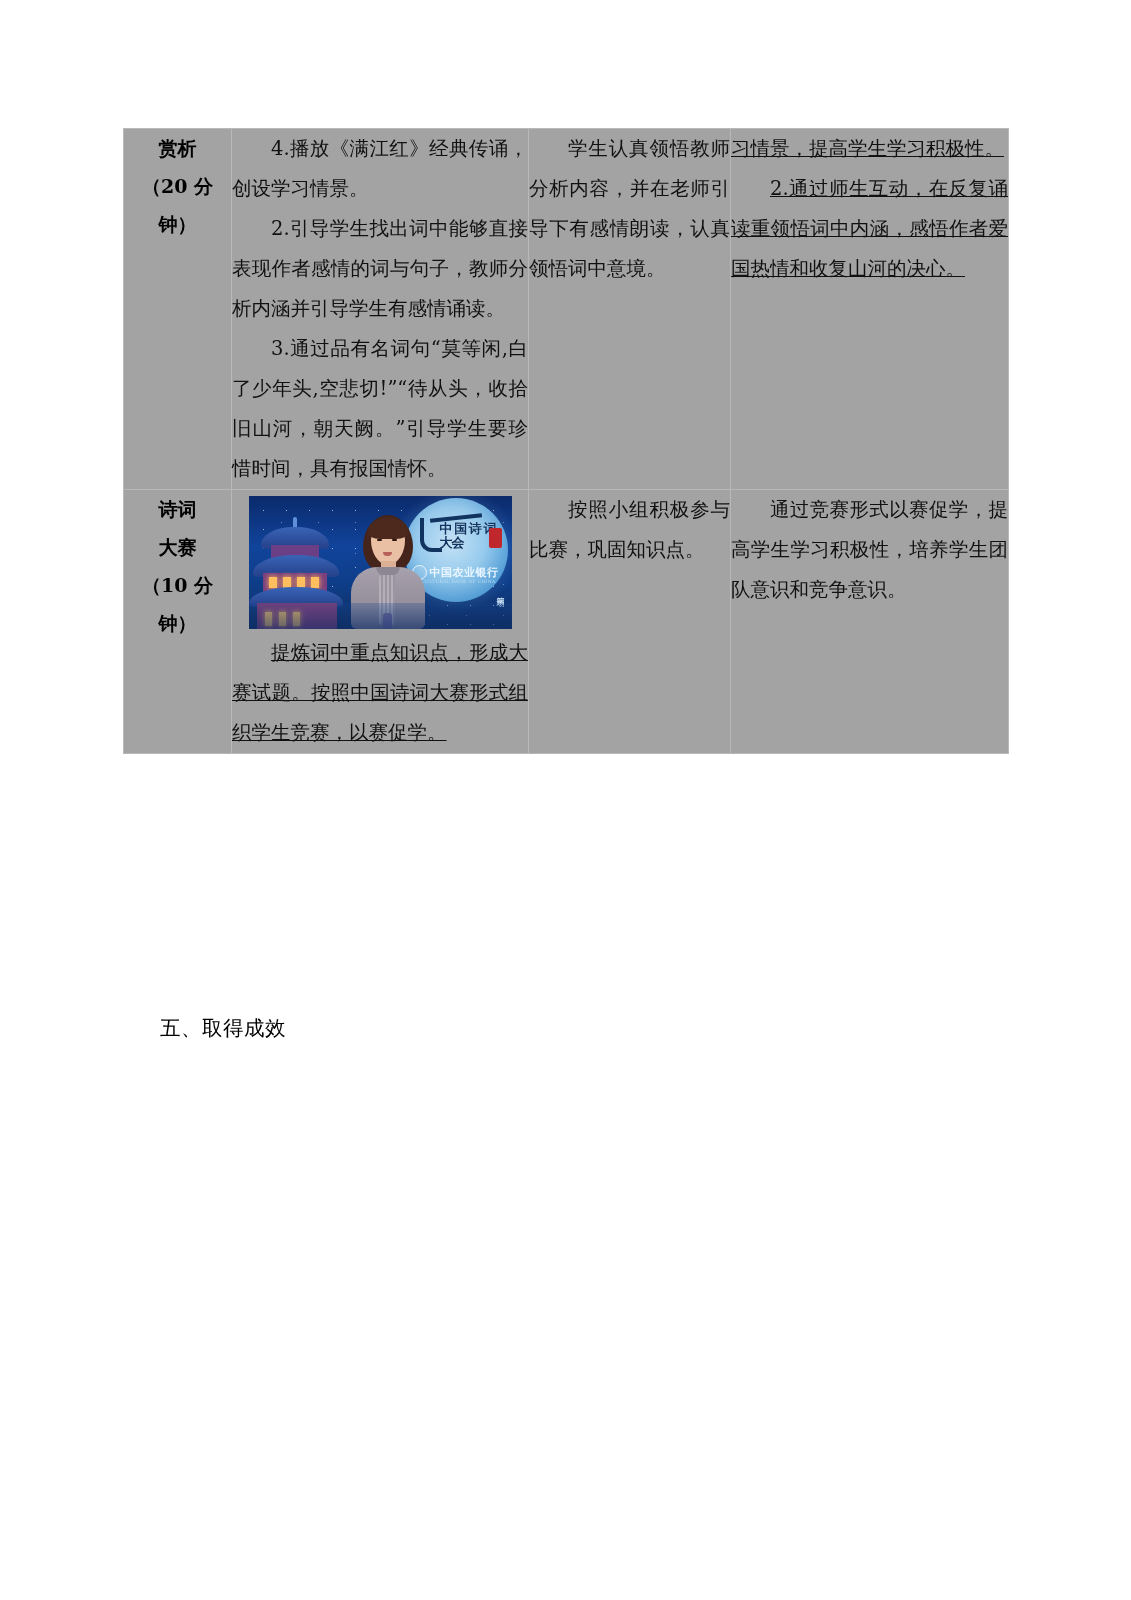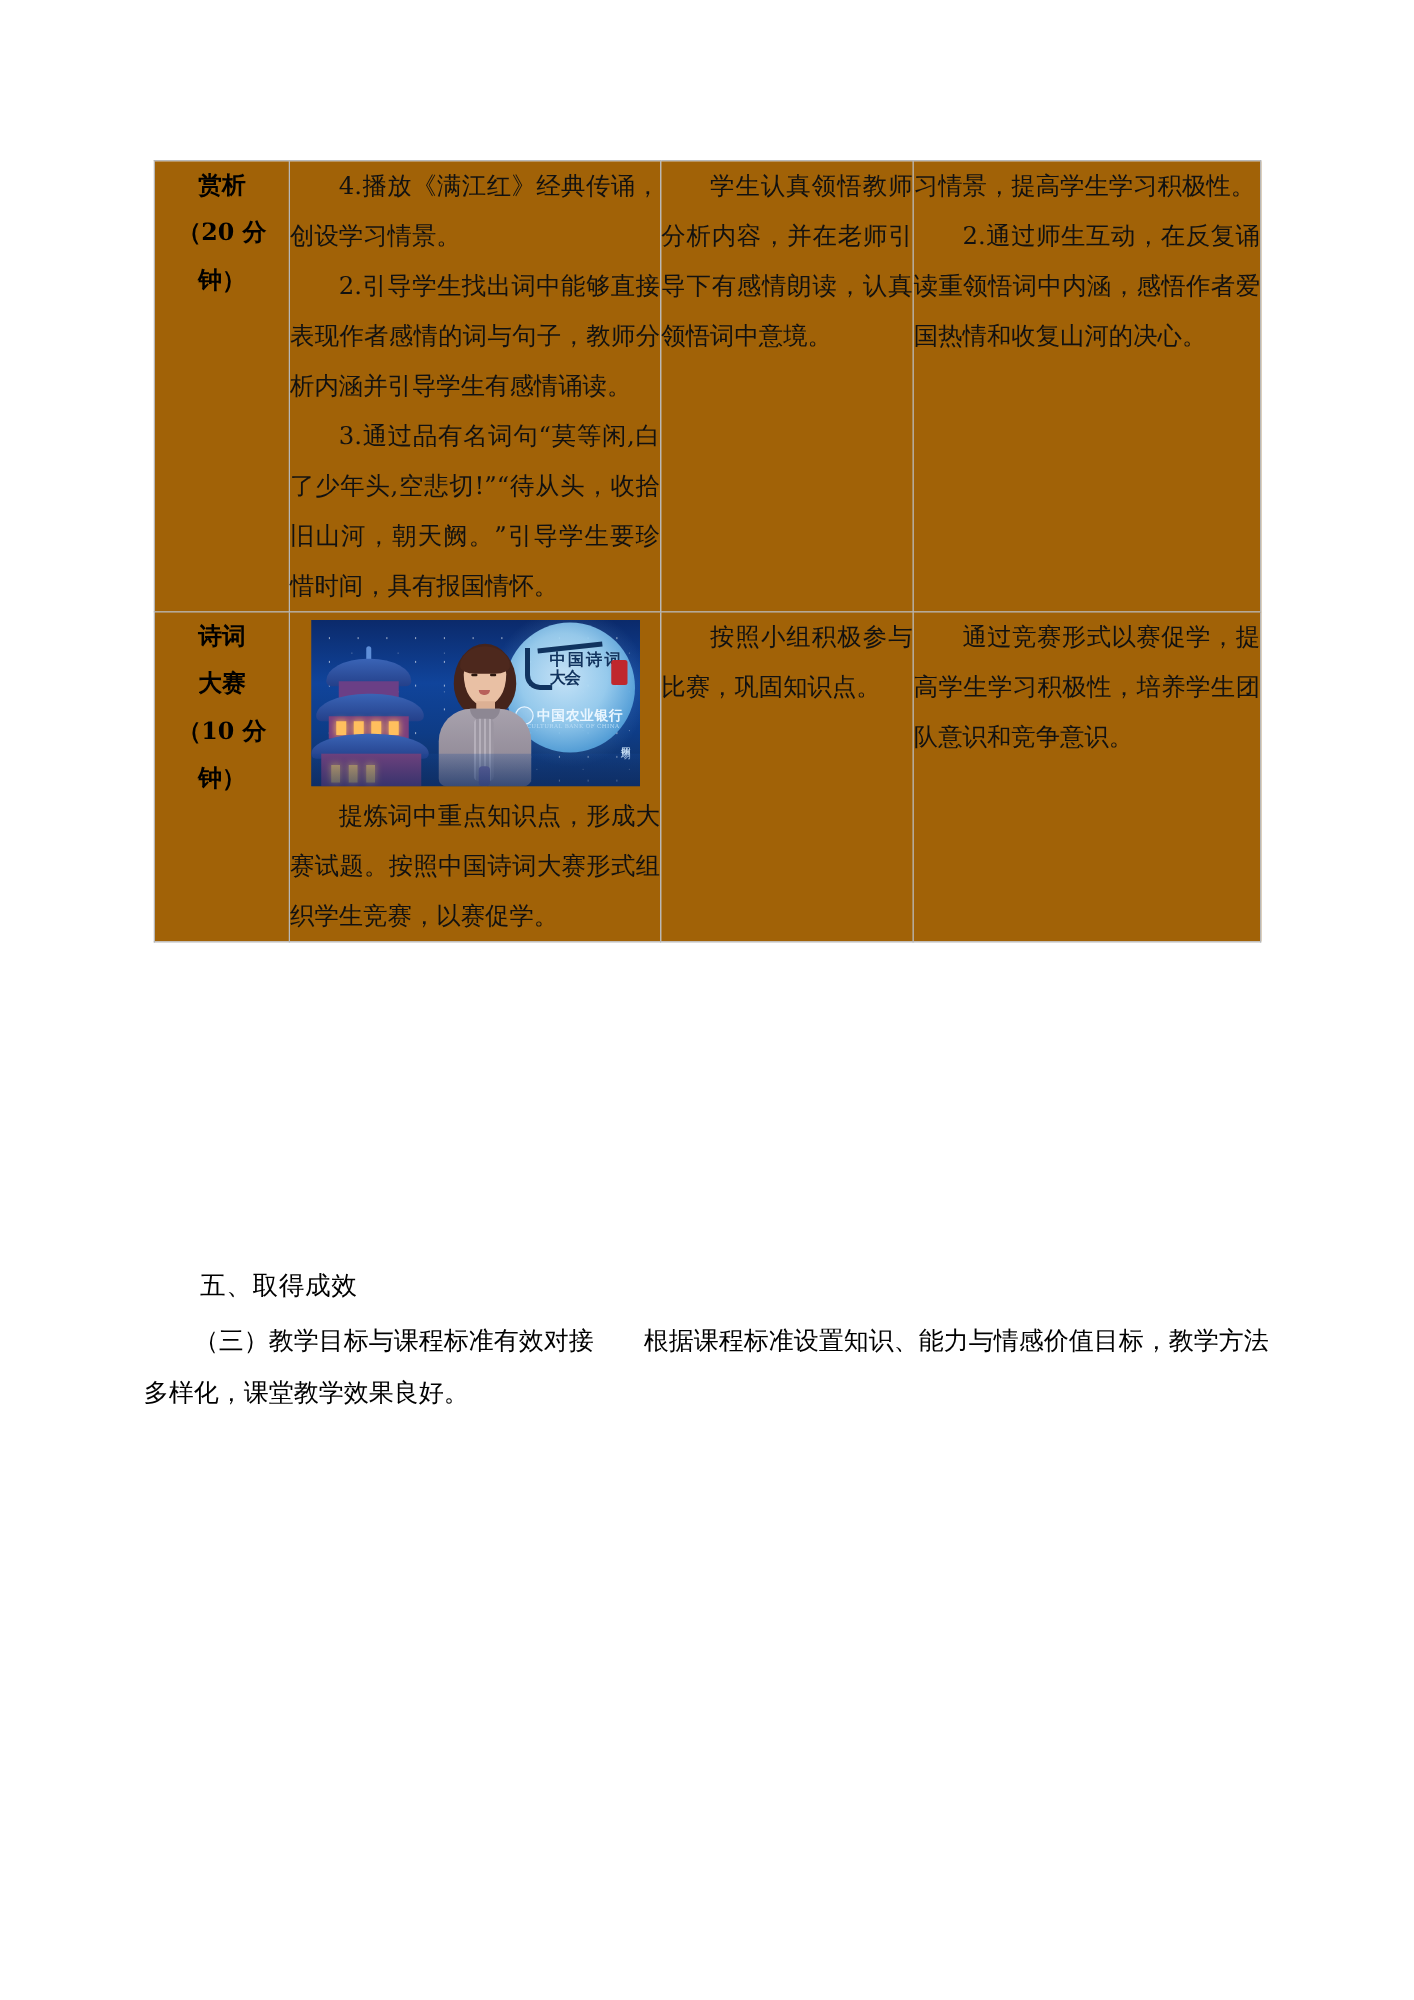--- a/index.html
+++ b/index.html
@@ -29,21 +29,21 @@
     left: 123px;
     top: 128px;
     width: 885px;
     border-collapse: collapse;
     table-layout: fixed;
   }
   .lesson-table td {
     border: 1px solid #b8b8b8;
     vertical-align: top;
     padding: 0;
-    background: #a16207;
+    background: #a3a3a3;
   }
   .col-stage  { width: 108px; }
   .col-teach  { width: 297px; }
   .col-learn  { width: 202px; }
   .col-design { width: 278px; }
 
   .stage-cell {
     background: #b2d9e6;
     text-align: center;
     vertical-align: middle;
@@ -63,21 +63,21 @@
     text-align: justify;
     text-justify: inter-ideograph;
     color: #111;
   }
   .body-cell p {
     margin: 0;
     text-indent: 2em;
   }
   .body-cell p.noindent { text-indent: 0; }
   .pad-top-lg { padding-top: 82px; }
-  .pad-top-sm { padding-top: 8px; }
+  .pad-top-sm { padding-top: 8px; text-decoration: underline; }
   .mid-pad    { padding-top: 118px; }
   .mid-pad2   { padding-top: 100px; }
 
   
   .tv-shot {
     position: relative;
     width: 263px;
     height: 133px;
     margin: 6px auto 4px auto;
     overflow: hidden;
@@ -415,16 +415,15 @@
         </td>
         <td class="body-cell mid-pad2">
           <p>通过竞赛形式以赛促学，提高学生学习积极性，培养学生团队意识和竞争意识。</p>
         </td>
       </tr>
     </tbody>
   </table>
 
   <div class="prose">
     <h2>五、取得成效</h2>
-    <p>（三）教学目标与课程标准有效对接　　根据课程标准设置知识、能力与情感价值目标，教学方法多样化，课堂教学效果良好。</p>
   </div>
 
 </div>
 
 </body></html>

